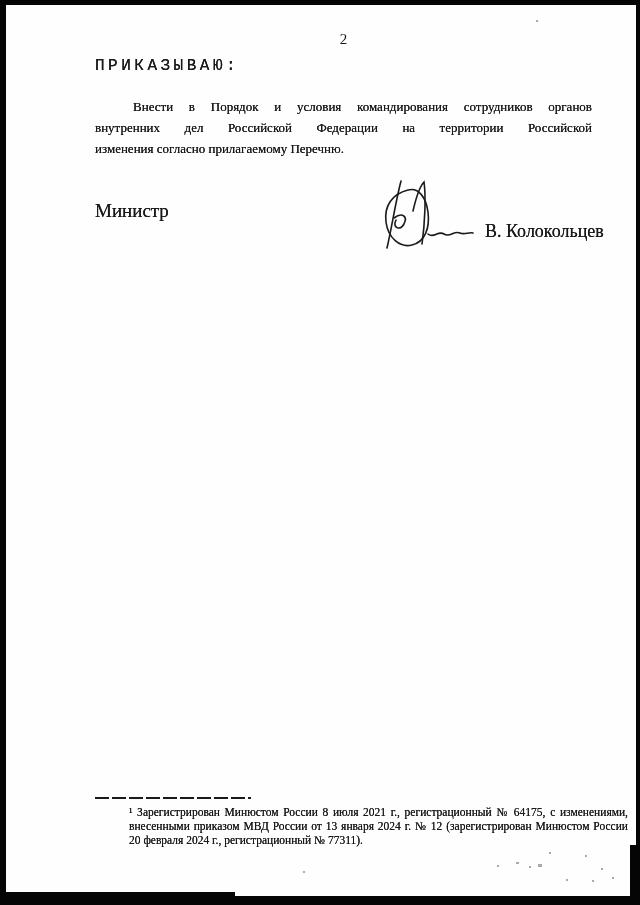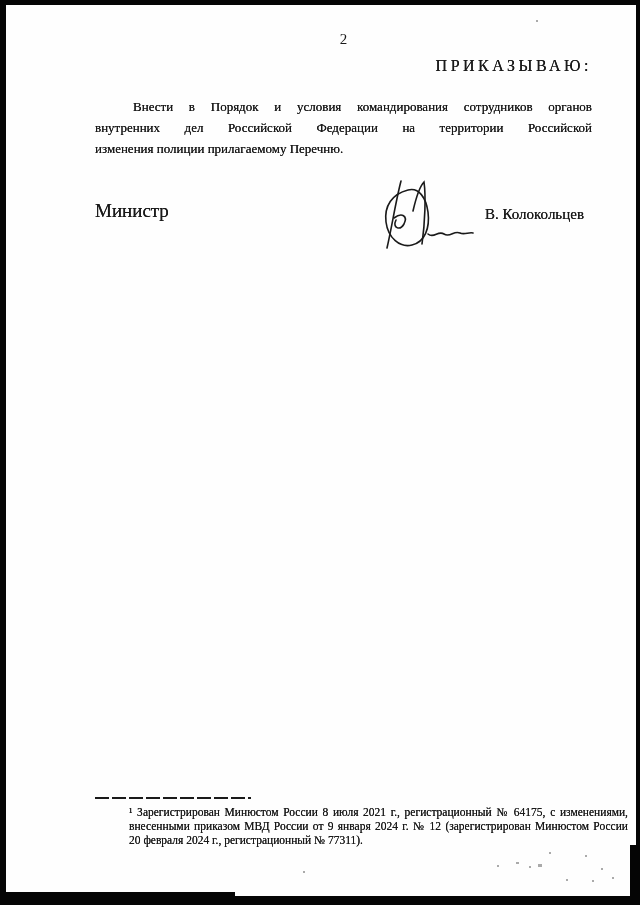--- a/index.html
+++ b/index.html
@@ -20,42 +20,43 @@
   .edge-right-b{ left: 630px; top: 845px; width: 10px; height: 60px; }
   .edge-bottom { left: 0; top: 896px; width: 640px; height: 9px; }
   .edge-bottom2{ left: 0; top: 892px; width: 235px; height: 6px; }
 
   .page-number {
     position: absolute; left: 95px; top: 31px; width: 497px;
     text-align: center; font-size: 15px;
   }
   .heading {
     position: absolute; left: 95px; top: 57px; width: 497px;
-    text-align: right; font-size: 16px; letter-spacing: 3.5px;
+    text-align: left; font-size: 16px; letter-spacing: 3.5px;
     text-shadow: 0 0 0.5px #1a1a1a;
+    font-family: Liberation Mono, monospace;
   }
   .body-text {
     position: absolute; left: 95px; top: 96px; width: 497px;
     font-size: 13px; text-shadow: 0 0 0.4px #1a1a1a;
   }
   .jline {
     text-align: justify;
     height: 21px; line-height: 21px; overflow: hidden;
   }
   .jline::after { content: ""; display: inline-block; width: 100%; height: 0; }
   .indent { padding-left: 38px; }
   .plainline { height: 21px; line-height: 21px; }
 
   .sig-left {
     position: absolute; left: 95px; top: 200px;
     font-size: 19px; line-height: 21px; text-shadow: 0 0 0.4px #1a1a1a;
   }
   .sig-name {
-    position: absolute; left: 485px; top: 206px;
-    font-size: 15px; text-shadow: 0 0 0.4px #1a1a1a; text-align: right;
+    position: absolute; left: 485px; top: 221px;
+    font-size: 18px; text-shadow: 0 0 0.4px #1a1a1a; text-align: right;
   }
   .signature-svg { position: absolute; left: 372px; top: 178px; }
 
   .footnote-rule {
     position: absolute; left: 95px; top: 797px; width: 156px; height: 2px;
     background: repeating-linear-gradient(90deg, #1a1a1a 0 14px, #fefefe 14px 17px);
   }
   .footnote {
     position: absolute; left: 93px; top: 805px; width: 499px;
     font-size: 11.5px; text-shadow: 0 0 0.4px #1a1a1a; margin-left: 36px;
@@ -78,41 +79,41 @@
   <div class="edge edge-bottom"></div>
   <div class="edge edge-bottom2"></div>
 
   <div class="page-number">2</div>
 
   <div class="heading">ПРИКАЗЫВАЮ:</div>
 
   <div class="body-text">
     <div class="jline indent">Внести в Порядок и условия командирования сотрудников органов</div>
     <div class="jline">внутренних дел Российской Федерации на территории Российской</div>
-    <div class="plainline">изменения полиции прилагаемому Перечню.</div>
+    <div class="plainline">изменения согласно прилагаемому Перечню.</div>
   </div>
 
   <div class="sig-left">
     <div>Министр</div>
   </div>
 
   <svg class="signature-svg" width="104" height="76" viewBox="0 0 104 76" fill="none" stroke="#1a1a1a" stroke-width="1.6" stroke-linecap="round">
     <path d="M 36 12 C 20 16, 12 28, 14 44 C 16 60, 28 70, 40 67 C 53 64, 58 50, 56 34 C 54 20, 47 9, 36 12"></path>
     <path d="M 29 3 C 24 22, 20 48, 15 70"></path>
     <path d="M 41 33 C 44 20, 48 8, 52 4 C 54 18, 53 45, 50 66"></path>
     <path d="M 22 40 C 30 34, 36 38, 32 46 C 28 53, 20 50, 24 42"></path>
     <path d="M 56 56 C 62 61, 66 52, 72 56 C 78 60, 82 52, 88 55 C 92 57, 97 54, 101 55"></path>
   </svg>
 
   <div class="sig-name">В. Колокольцев</div>
 
   <div class="footnote-rule"></div>
   <div class="footnote">
     <div class="fline fjust">¹ Зарегистрирован Минюстом России 8 июля 2021 г., регистрационный № 64175, с изменениями,</div>
-    <div class="fline fjust">внесенными приказом МВД России от 9 января 2024 г. № 12 (зарегистрирован Минюстом России</div>
+    <div class="fline fjust">внесенными приказом МВД России от 13 января 2024 г. № 12 (зарегистрирован Минюстом России</div>
     <div class="fline">20 февраля 2024 г., регистрационный № 77311).</div>
   </div>
 
   <div class="speck" style="left:536px; top:20px;"></div>
   <div class="speck" style="left:303px; top:871px;"></div>
   <div class="speck" style="left:497px; top:865px;"></div>
   <div class="speck" style="left:516px; top:862px; width:3px;"></div>
   <div class="speck" style="left:529px; top:866px;"></div>
   <div class="speck" style="left:538px; top:864px; width:4px; height:3px;"></div>
   <div class="speck" style="left:549px; top:852px;"></div>

